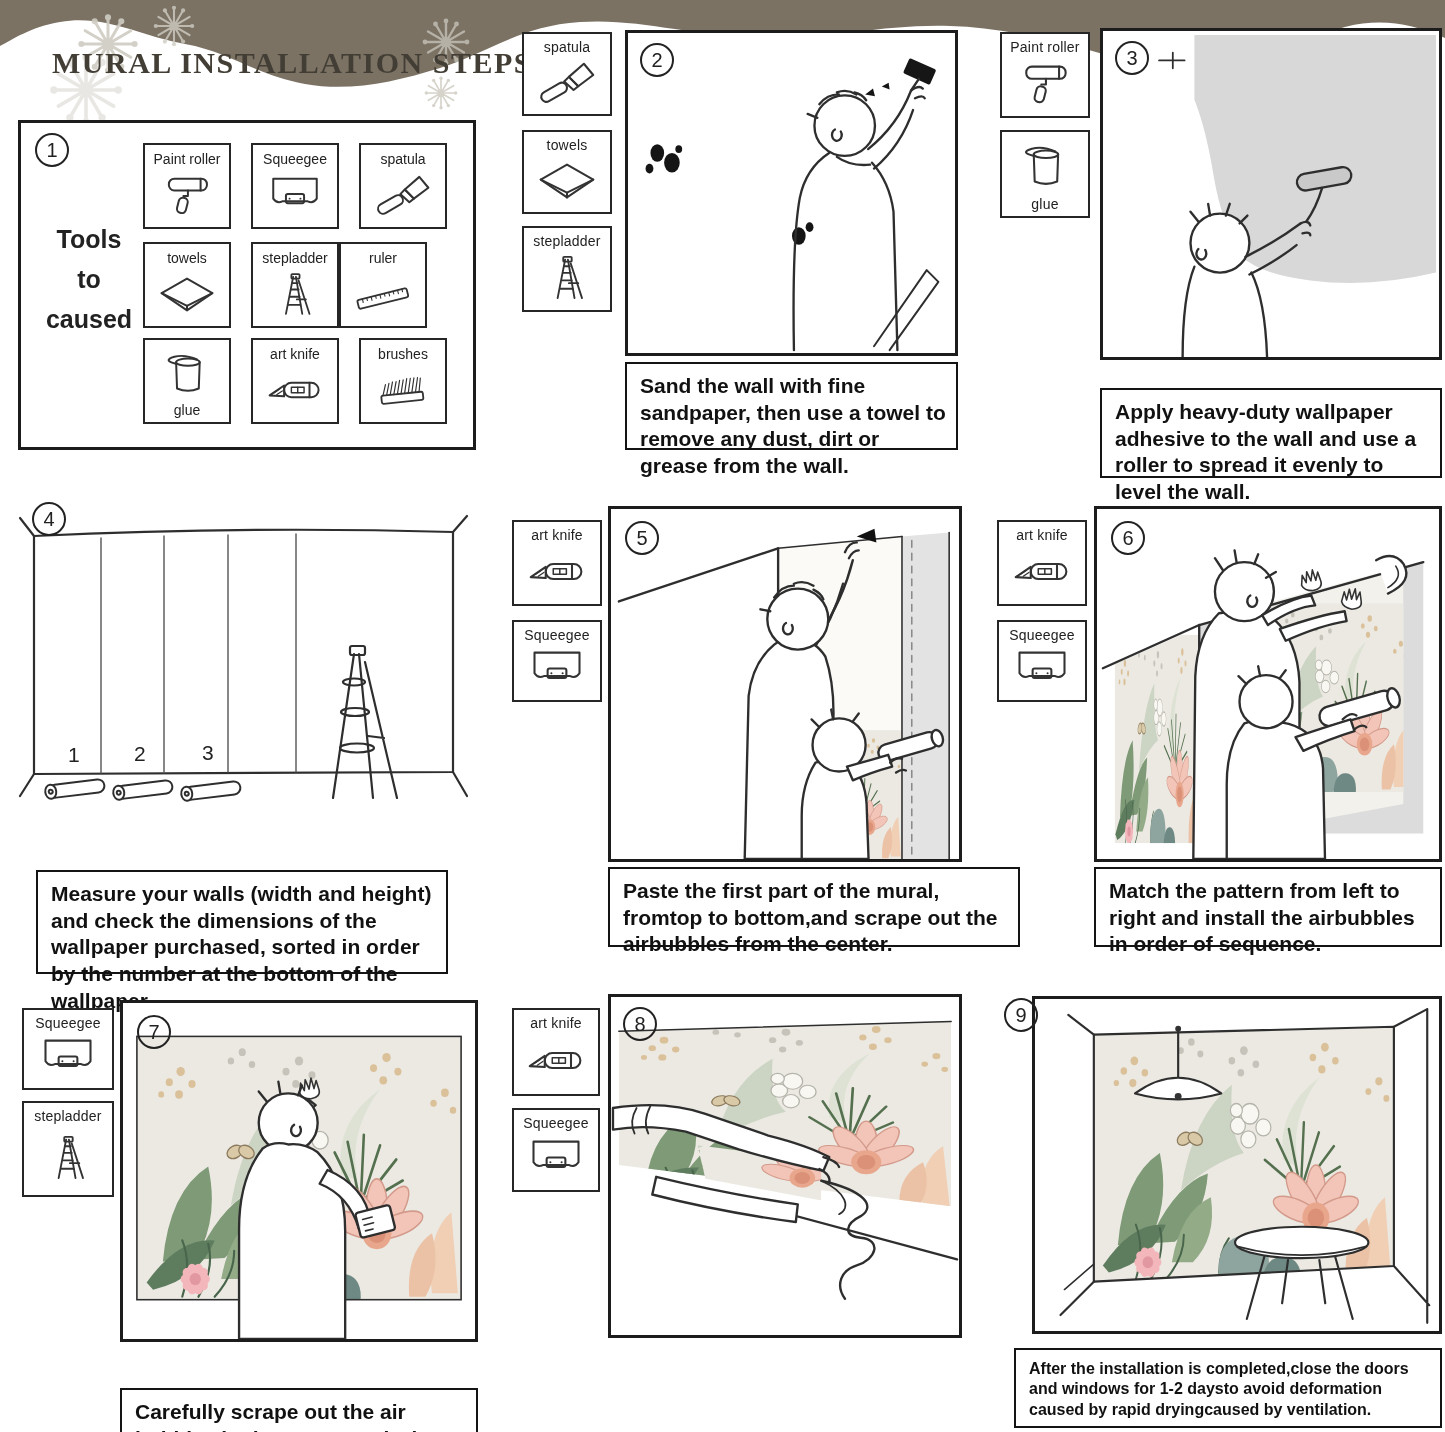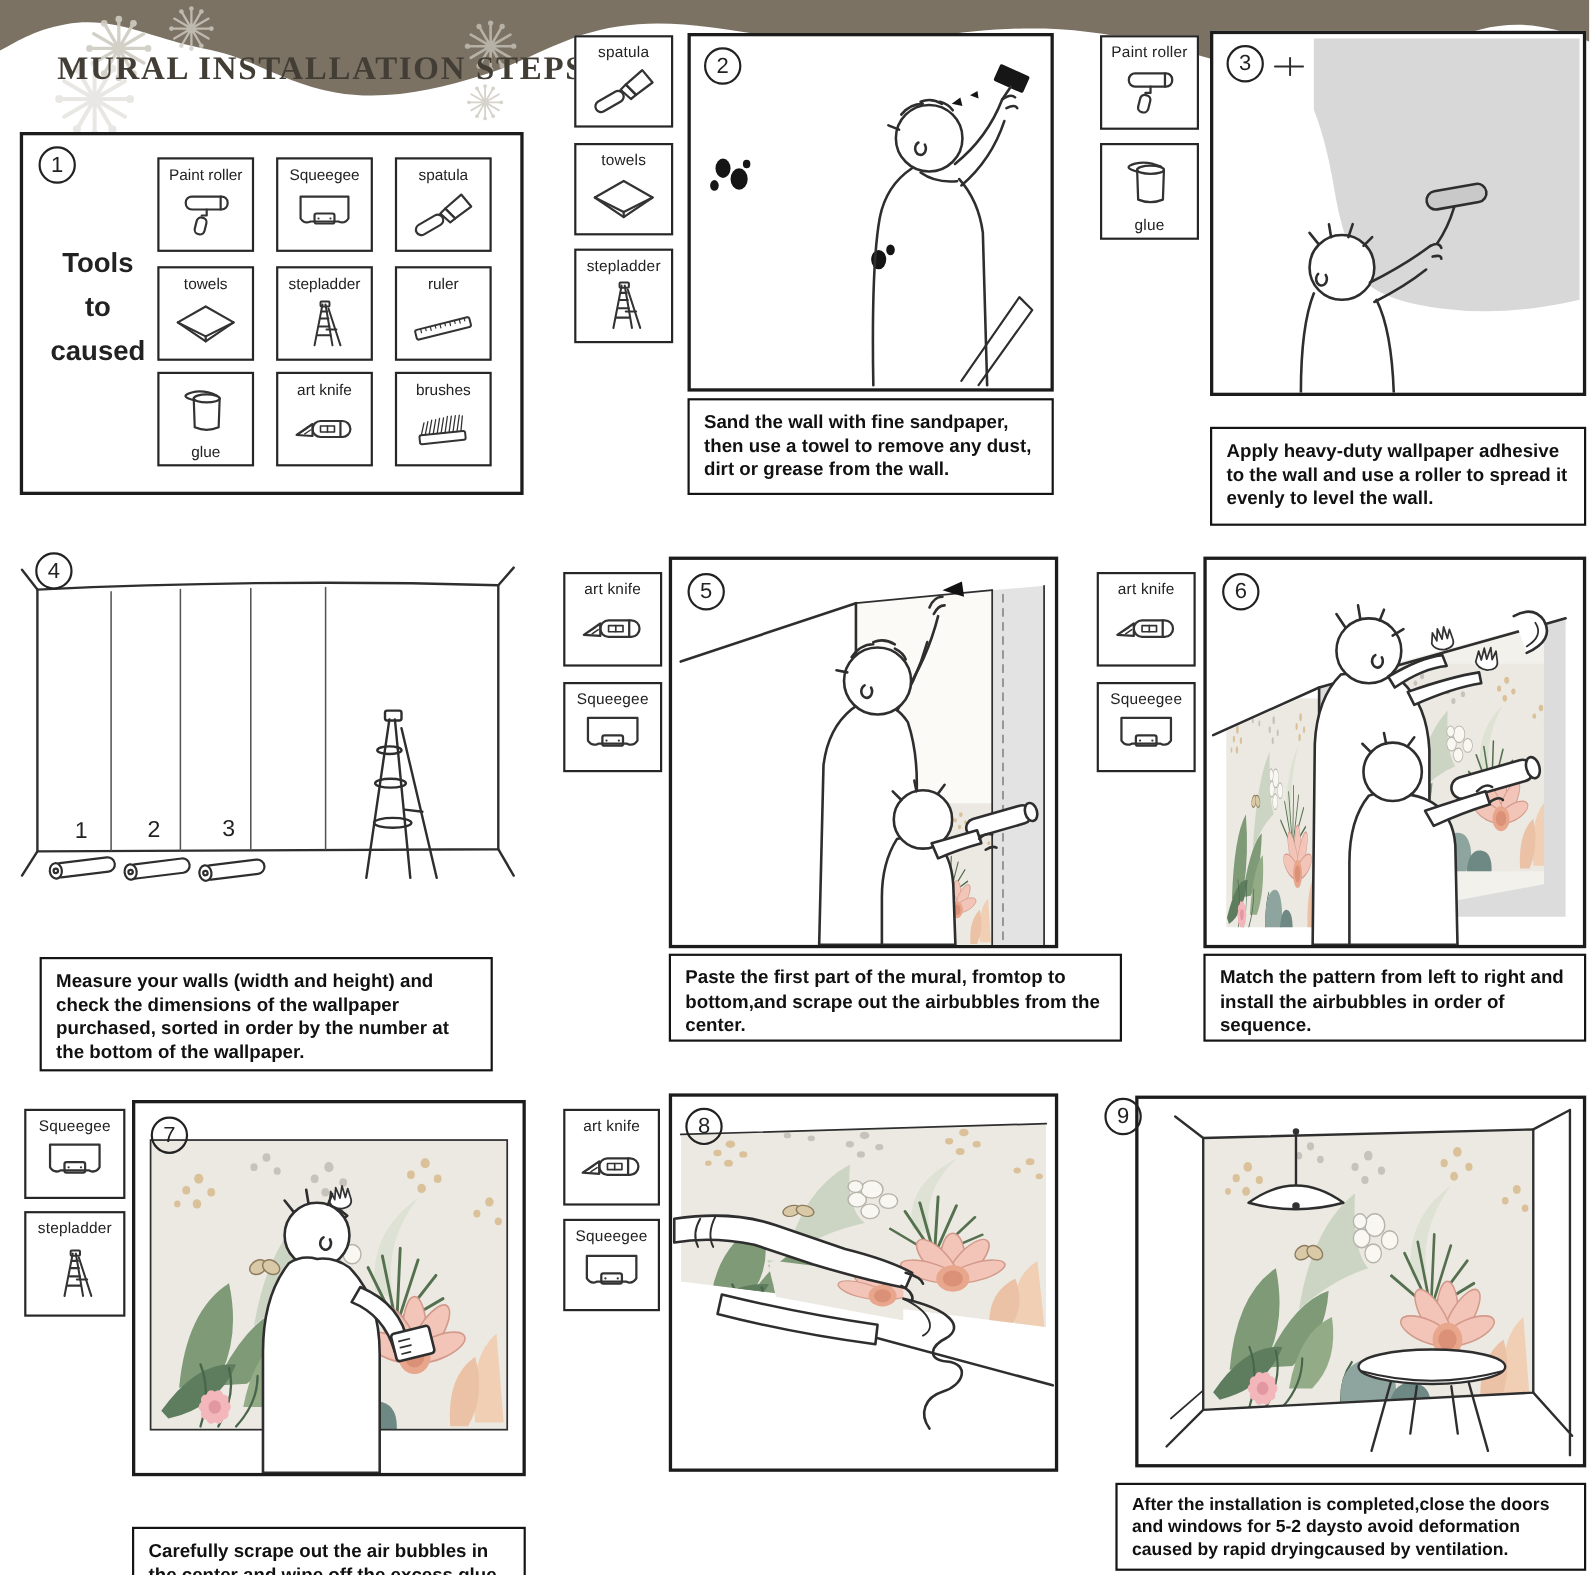--- a/index.html
+++ b/index.html
@@ -3,21 +3,21 @@
 <meta charset="utf-8">
 <style>
 *{margin:0;padding:0;box-sizing:border-box;}
 html,body{background:#fff;}
 .sheet{position:relative;width:1445px;height:1432px;background:#fff;font-family:"Liberation Sans",sans-serif;color:#1a1a1a;overflow:hidden;}
 .abs{position:absolute;}
 .title{position:absolute;left:52px;top:46px;font-family:"Liberation Serif",serif;font-weight:bold;font-size:30px;letter-spacing:1.5px;color:#433e35;}
 .panel{position:absolute;border:3px solid #1c1c1c;background:#fff;}
 .illo{position:absolute;border:3px solid #1c1c1c;background:#fff;overflow:hidden;}
 .illo>svg.art{position:absolute;left:0;top:0;width:100%;height:100%;}
-.caption{position:absolute;border:2.5px solid #141414;background:#fff;font-size:17px;line-height:1.27;font-weight:bold;padding:9px 10px 9px 13px;color:#111;}
+.caption{position:absolute;border:2.5px solid #141414;background:#fff;font-size:21px;line-height:1.27;font-weight:bold;padding:9px 10px 9px 13px;color:#111;}
 .caption.sm{font-size:16px;}
 .badge{position:absolute;width:34px;height:34px;border:2.3px solid #222;border-radius:50%;display:flex;align-items:center;justify-content:center;font-size:20px;color:#222;z-index:5;background:transparent;}
 .chip{position:absolute;border:2.2px solid #262626;background:#fff;display:flex;flex-direction:column;align-items:center;padding:5px 2px 4px;}
 .chip.rev{flex-direction:column-reverse;}
 .chip .lbl{font-size:14px;letter-spacing:.2px;color:#222;white-space:nowrap;}
 .chip svg{width:60px;height:44px;flex:1 1 auto;}
 .card{position:absolute;border:2.2px solid #262626;background:#fff;display:flex;flex-direction:column;align-items:center;padding:6px 2px 4px;width:88px;height:86px;}
 .card.rev{flex-direction:column-reverse;}
 .card .lbl{font-size:14px;white-space:nowrap;color:#222;}
 .card svg{width:58px;height:42px;flex:1 1 auto;}
@@ -224,21 +224,21 @@
       <svg viewBox="0 0 64 48">
           <use href="#i-towels"></use>
         </svg>
     </div>
     <div class="card" style="left:230px;top:119px">
       <span class="lbl">stepladder</span>
       <svg viewBox="0 0 64 48">
           <use href="#i-ladder"></use>
         </svg>
     </div>
-    <div class="card" style="left:338px;top:119px">
+    <div class="card" style="left:318px;top:119px">
       <span class="lbl">ruler</span>
       <svg viewBox="0 0 64 48">
           <use href="#i-ruler"></use>
         </svg>
     </div>
     <div class="card rev" style="left:122px;top:215px">
       <span class="lbl">glue</span>
       <svg viewBox="0 0 64 48">
           <use href="#i-glue"></use>
         </svg>
@@ -592,15 +592,15 @@
         <circle cx="146" cy="30" r="3" fill="#333" stroke="none"></circle>
         <path d="M146,30 V82"></path>
         <path d="M102,96 Q146,64 190,96 Q146,108 102,96 Z" fill="#fff"></path>
         <circle cx="146" cy="99" r="3.5" fill="#333" stroke="none"></circle>
         <ellipse cx="272" cy="248" rx="68" ry="16" fill="#fff"></ellipse>
         <path d="M206,252 Q272,270 338,252" stroke-width="1.8"></path>
         <path d="M234,262 L216,326 M306,262 L324,326 M258,266 L252,310 M290,266 L296,310"></path>
       </g>
     </svg>
   </div>
-  <div class="caption sm" style="left:1014px;top:1348px;width:428px;height:80px">After the installation is completed,close the doors and windows for 5-2 daysto avoid deformation caused by rapid dryingcaused by ventilation.</div>
+  <div class="caption sm" style="left:1014px;top:1348px;width:428px;height:80px">After the installation is completed,close the doors and windows for 1-2 daysto avoid deformation caused by rapid dryingcaused by ventilation.</div>
 
 </div>
 
 </body></html>

